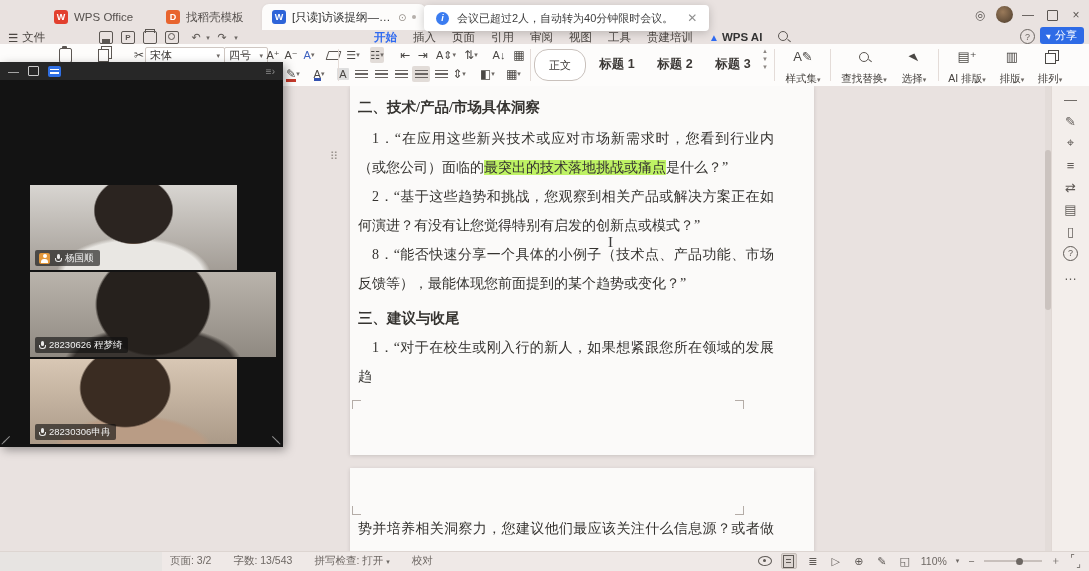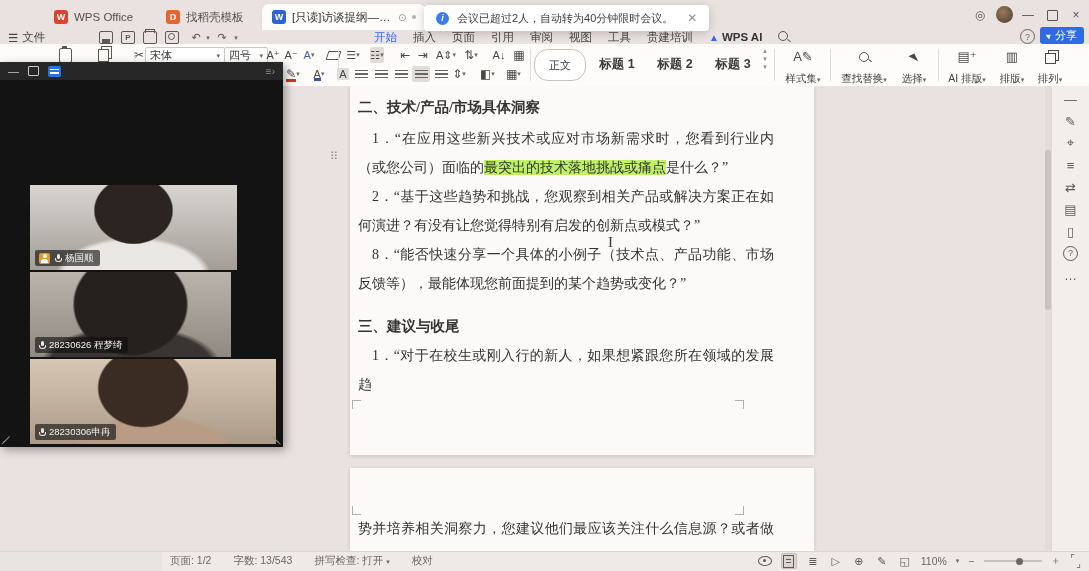--- a/index.html
+++ b/index.html
@@ -30,21 +30,21 @@
   .menurow{position:absolute;left:0;top:30px;right:0;height:15px;background:#e9e2e0;font-size:11.5px;color:#4c4743;}
   .filemenu{position:absolute;left:8px;top:0;display:flex;align-items:center;gap:4px;height:15px;}
   .qa{position:absolute;top:1px;width:16px;height:13px;display:grid;place-items:center;color:#5c5753;font-size:11px;}
   .qicon{width:12px;height:11px;border:1.1px solid #5c5753;border-radius:2px;position:relative;}
   .q-save::after{content:'';position:absolute;left:2px;right:2px;bottom:0;height:4px;background:#5c5753;}
   .q-pdf::after{content:'P';position:absolute;inset:0;display:grid;place-items:center;font-size:8px;font-weight:bold;}
   .q-print::after{content:'';position:absolute;left:1px;right:1px;top:-3px;height:3px;border:1.1px solid #5c5753;border-bottom:none;}
   .q-preview::after{content:'';position:absolute;left:2px;top:1px;width:5px;height:5px;border:1.1px solid #5c5753;border-radius:50%;}
   .ribtabs{position:absolute;left:366px;top:-1px;display:flex;align-items:center;height:16px;}
   .ribtab{padding:0 8px;position:relative;white-space:nowrap;}
-  .ribtab.active{color:#2f6af0;font-weight:normal;}
+  .ribtab.active{color:#2f6af0;font-weight:bold;}
   .ribtab.active::after{content:'';position:absolute;left:8px;right:8px;bottom:-2px;height:2px;background:#2f6af0;border-radius:1px;}
   .wpsai{display:flex;align-items:center;gap:3px;font-weight:bold;color:#333;padding:0 8px;white-space:nowrap;}
   .aitri{color:#2f6af0;font-size:10px;}
   .mag{width:8px;height:8px;border:1.4px solid #5c5753;border-radius:50%;position:relative;display:inline-block;}
   .mag::after{content:'';position:absolute;width:4px;height:1.4px;background:#5c5753;right:-3.5px;bottom:-1px;transform:rotate(40deg);}
   .helpq{position:absolute;right:54px;top:29px;width:13px;height:13px;border:1.2px solid #6b6561;border-radius:50%;
          display:grid;place-items:center;font-size:9px;color:#6b6561;z-index:5;}
   .sharebtn{position:absolute;right:5px;top:27px;height:17px;padding:0 7px;background:#2e6be6;color:#fff;
             border-radius:3px;display:flex;align-items:center;gap:4px;font-size:11px;z-index:5;}
   .share-arrow{width:0;height:0;border-left:4px solid #fff;border-top:3px solid transparent;border-bottom:3px solid transparent;transform:rotate(-35deg);}
@@ -119,26 +119,26 @@
   .t1{left:61px;top:38px;width:167px;height:83px;
       background:radial-gradient(42px 28px at 52% 42%,#2e2519 96%,transparent),
                  radial-gradient(75px 42px at 52% 102%,#33291c 92%,transparent),
                  radial-gradient(60px 22px at 50% 6%,#ead9a6 60%,transparent),
                  linear-gradient(178deg,#cdbd92,#9d8f68 55%,#6a5f46);}
   .t2{left:30px;top:123px;width:207px;height:85px;
       background:radial-gradient(40px 34px at 50% 30%,#2b2420 96%,transparent),
                  radial-gradient(26px 22px at 50% 44%,#c7a284 96%,transparent),
                  radial-gradient(78px 40px at 50% 108%,#e9e7e3 90%,transparent),
                  linear-gradient(180deg,#d8d5d1,#a39d96);}
-  .t3{left:30px;top:210px;width:201px;height:85px;
+  .t3{left:30px;top:210px;width:246px;height:85px;
       background:radial-gradient(58px 52px at 50% 38%,#26211d 96%,transparent),
                  radial-gradient(30px 30px at 50% 52%,#c79f83 96%,transparent),
                  radial-gradient(90px 40px at 50% 110%,#3a3531 90%,transparent),
                  linear-gradient(180deg,#bab4ac,#8f8981);}
-  .t4{left:30px;top:297px;width:246px;height:85px;
+  .t4{left:30px;top:297px;width:207px;height:85px;
       background:radial-gradient(46px 40px at 46% 34%,#3a2c22 96%,transparent),
                  radial-gradient(26px 24px at 47% 50%,#d8ab8c 96%,transparent),
                  radial-gradient(80px 36px at 50% 108%,#b99c85 90%,transparent),
                  linear-gradient(180deg,#d8c7b4,#ab9a88);}
   .rz{position:absolute;width:10px;height:10px;}
   .rz::before,.rz::after{content:'';position:absolute;background:#8f8f8f;height:1px;}
   .rz-bl{left:2px;bottom:2px;}
   .rz-bl::before{width:9px;transform:rotate(-45deg);top:4px;left:0;}
   .rz-bl::after{width:5px;transform:rotate(-45deg);top:7px;left:-1px;}
   .rz-br{right:2px;bottom:2px;}
@@ -147,21 +147,21 @@
 
   
   .docarea{position:absolute;left:0;top:86px;right:37px;bottom:19px;background:#e9e2e0;overflow:hidden;}
   .page{position:absolute;left:350px;width:464px;background:#fbfaf9;box-shadow:0 1px 4px rgba(0,0,0,.14);}
   .page1{top:0;height:369px;}
   .page2{top:382px;height:170px;}
   .dtext{position:absolute;left:8px;width:416px;font-family:"Liberation Serif","DejaVu Serif",serif;
          font-size:14px;line-height:29px;color:#353330;text-align:justify;}
   .dtext h2,.dtext h3{font-size:14.5px;margin:0;font-weight:bold;}
   .dtext h2{line-height:34px;}
-  .dtext h3{line-height:29px;margin-top:14px;}
+  .dtext h3{line-height:29px;margin-top:6px;}
   .dtext p{margin:0;text-indent:14px;}
   .hl{background:#bef264;}
   .cmark{position:absolute;width:8px;height:8px;}
   .cm-bl{border-left:1px solid #b4aca7;border-top:1px solid #b4aca7;}
   .cm-br{border-right:1px solid #b4aca7;border-top:1px solid #b4aca7;}
   .cm-tl{border-left:1px solid #b4aca7;border-bottom:1px solid #b4aca7;}
   .cm-tr{border-right:1px solid #b4aca7;border-bottom:1px solid #b4aca7;}
   .draghandle{position:absolute;left:330px;top:64px;color:#9a948f;font-size:11px;letter-spacing:-1px;}
   .ibeam{position:absolute;left:608px;top:148px;color:#3a3a3a;font-family:"Liberation Serif",serif;font-size:15px;}
   .vscroll{position:absolute;right:1px;top:0;bottom:0;width:6px;background:#e3dcd9;}
@@ -478,21 +478,21 @@
       </div>
     </div>
 
     <span class="rz rz-bl"></span>
     <span class="rz rz-br"></span>
   </div>
 
   <div class="statusbar">
     <div class="sb-blank"></div>
     <div class="sb-left">
-      <span>页面: 1/2</span>
+      <span>页面: 3/2</span>
       <span>字数: 13/543</span>
       <span>
         <span>拼写检查: 打开</span>
         <span class="caret">▾</span>
       </span>
       <span>校对</span>
     </div>
     <div class="sb-right">
       <span class="eye"></span>
       <span class="vmic active">

